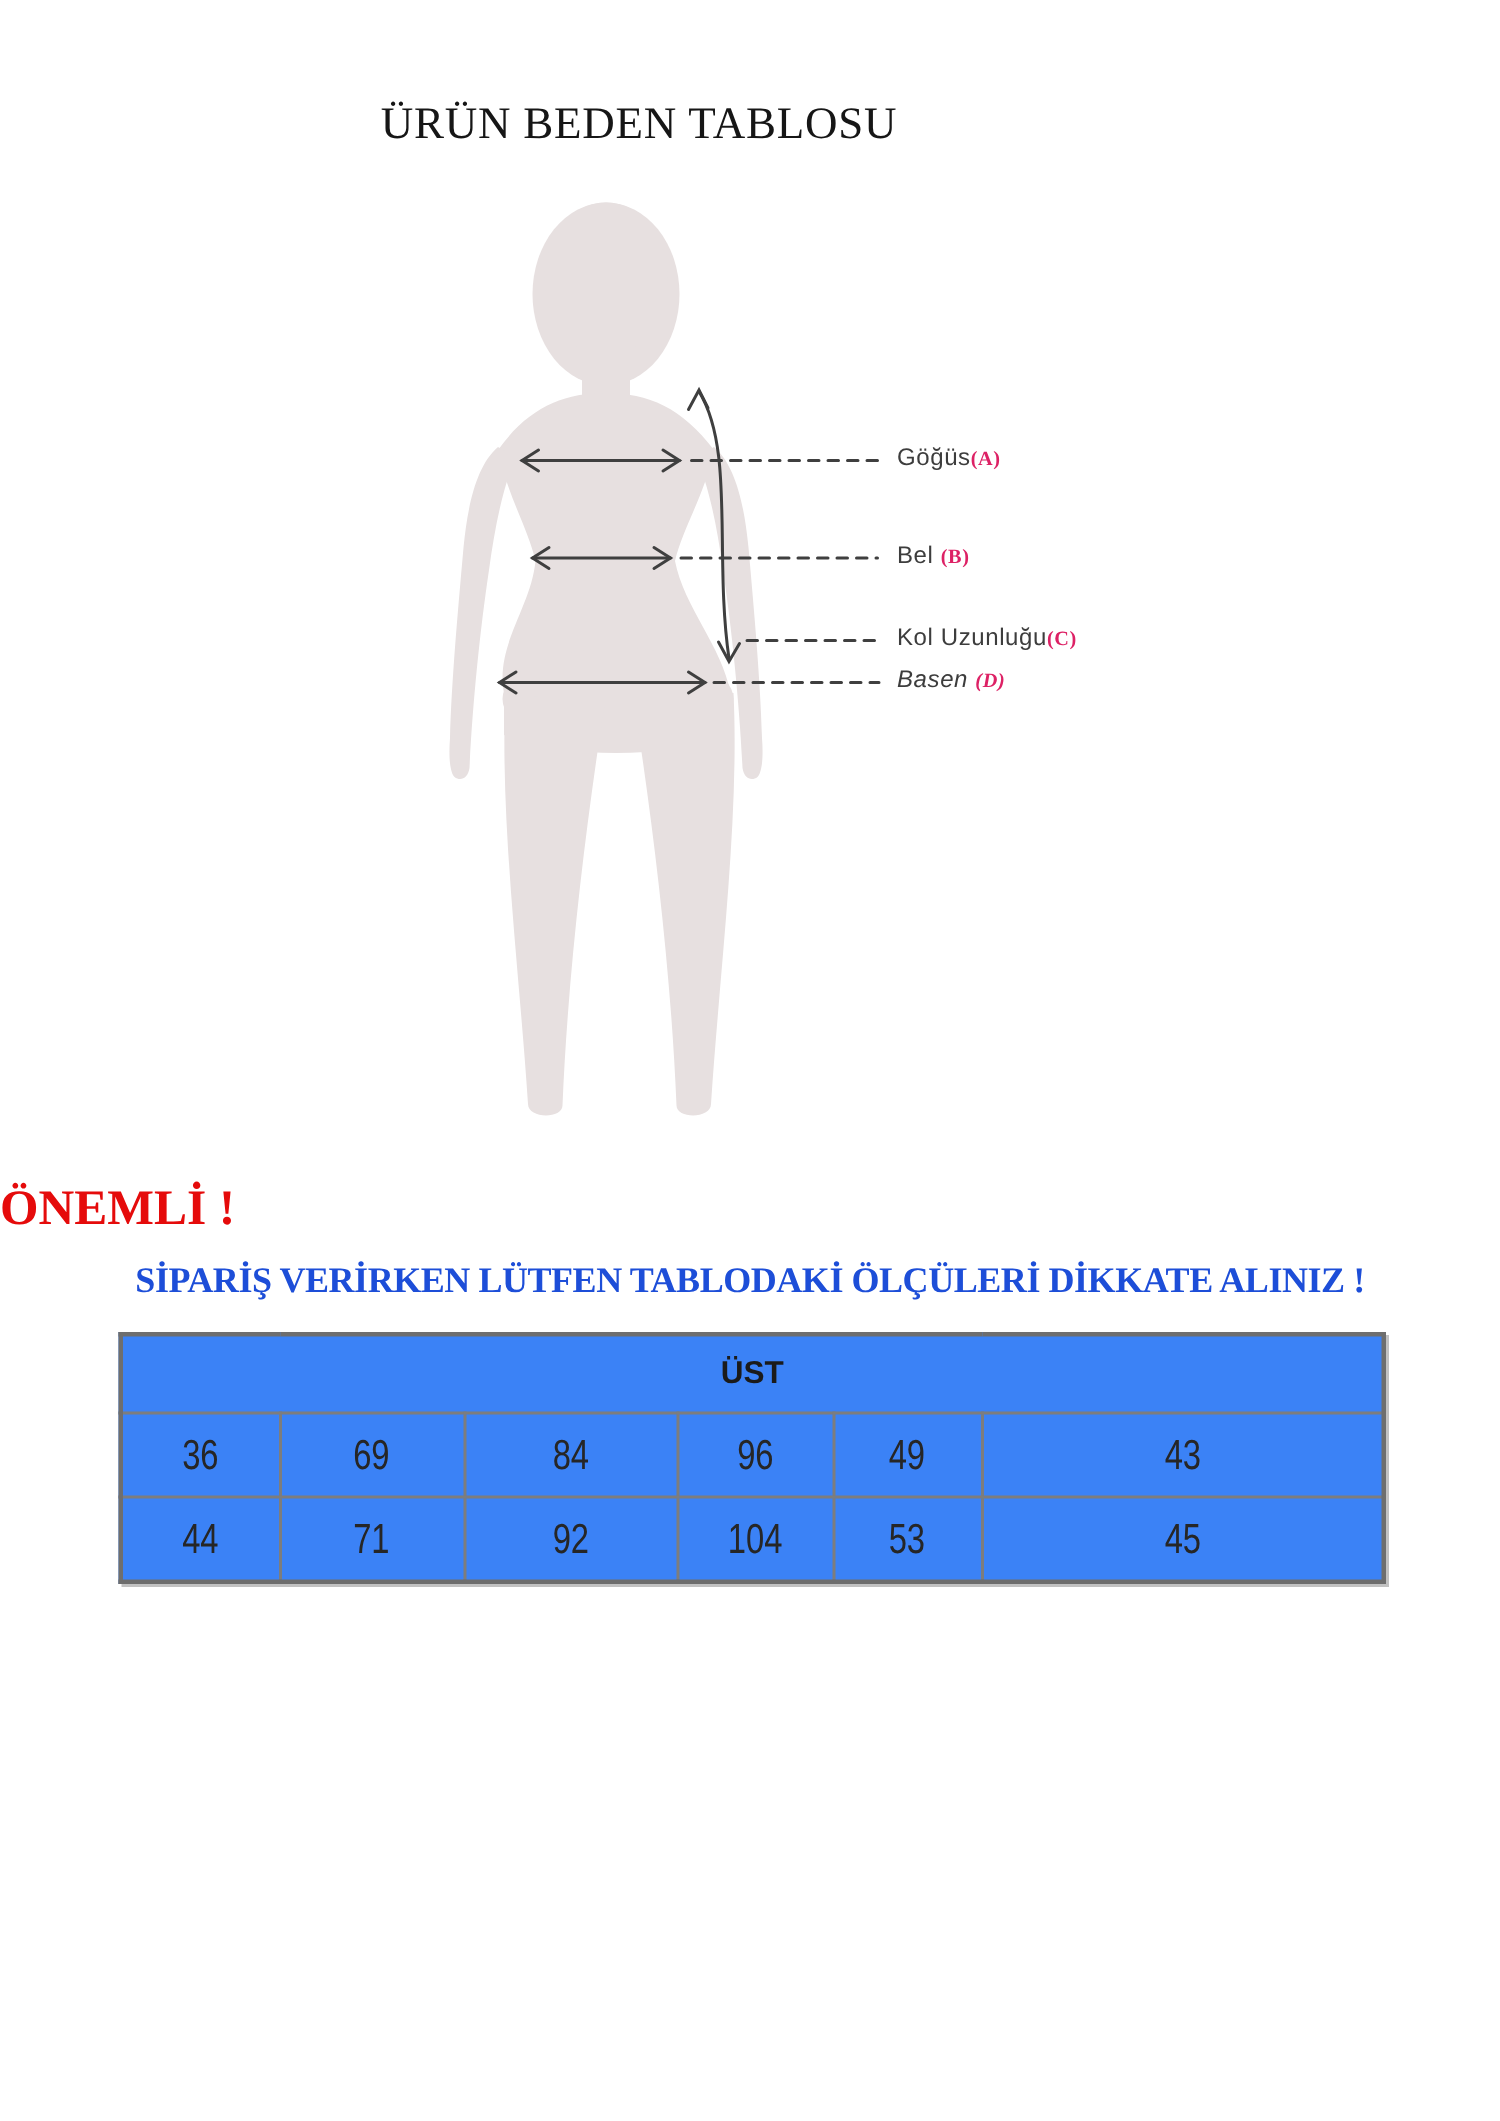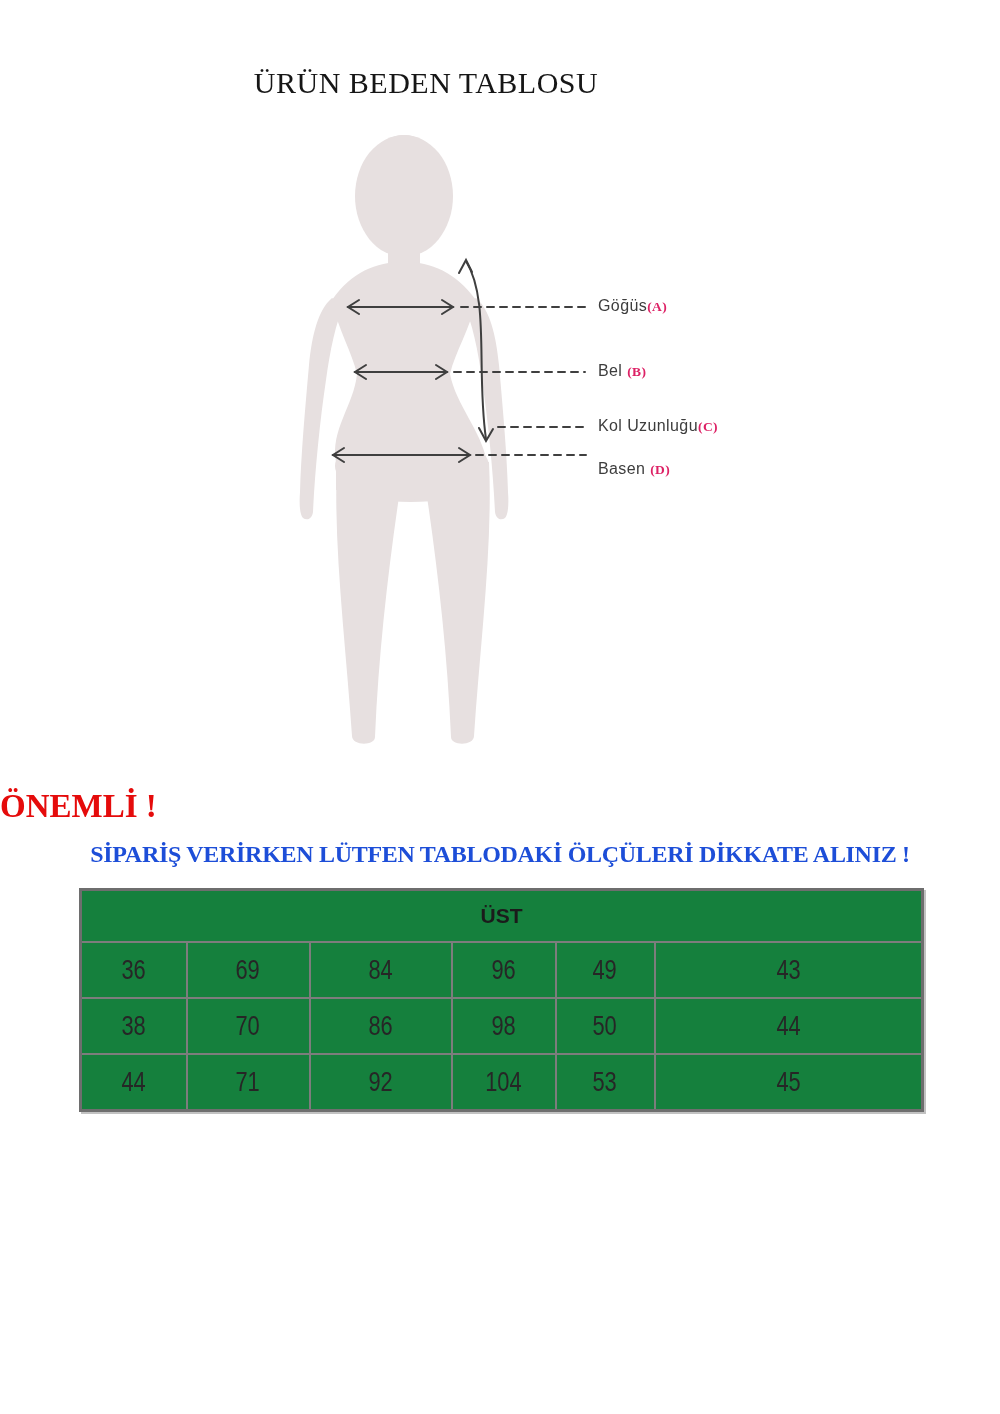--- a/index.html
+++ b/index.html
@@ -18,37 +18,37 @@
     position:absolute;left:598px;white-space:nowrap;
     font-size:16px;color:#3d3d3d;letter-spacing:0.4px;
   }
   .measure-label .letter{
     font-family:"Liberation Serif", serif;font-weight:bold;
     font-size:13.5px;color:#dd2165;
   }
   .lbl-gogus{top:297px;}
   .lbl-bel{top:362px;}
   .lbl-kol{top:417px;}
-  .lbl-basen{top:460px;}
+  .lbl-basen{top:445px;font-style:italic;}
   .important-heading{
     position:absolute;top:788px;left:0;width:1000px;text-align:left;
     font-family:"Liberation Serif", serif;font-weight:bold;font-size:33px;
     color:#e50b0b;
   }
   .important-warning{
     position:absolute;top:841px;left:0;width:1000px;text-align:center;
     font-family:"Liberation Serif", serif;font-weight:bold;font-size:24px;
     color:#1d4ed8;letter-spacing:-0.3px;
   }
   table.size-table{
     position:absolute;top:888px;left:79px;width:842px;
     border-collapse:collapse;table-layout:fixed;
     border:3px solid #6e6e6e;
     box-shadow:2px 2px 0 #c2c2c2;
-    background:#15803d;
+    background:#3b82f6;
   }
   .size-table th,.size-table td{
     border:2px solid #7d7d7d;text-align:center;vertical-align:middle;
     padding:0;color:#1b1b1b;
   }
   .size-table .group-row th{height:50px;font-size:21px;font-weight:bold;}
   .size-table .header-row th{height:55px;font-size:21px;font-weight:bold;}
   .size-table tbody td{height:54px;}
   .num{
     display:inline-block;font-size:28px;font-weight:400;color:#262626;
@@ -178,28 +178,20 @@
   <tbody>
       <tr>
         <td><span class="num">36</span></td>
         <td><span class="num">69</span></td>
         <td><span class="num">84</span></td>
         <td><span class="num">96</span></td>
         <td><span class="num">49</span></td>
         <td><span class="num">43</span></td>
       </tr>
       <tr>
-        <td><span class="num">38</span></td>
-        <td><span class="num">70</span></td>
-        <td><span class="num">86</span></td>
-        <td><span class="num">98</span></td>
-        <td><span class="num">50</span></td>
-        <td><span class="num">44</span></td>
-      </tr>
-      <tr>
         <td><span class="num">44</span></td>
         <td><span class="num">71</span></td>
         <td><span class="num">92</span></td>
         <td><span class="num">104</span></td>
         <td><span class="num">53</span></td>
         <td><span class="num">45</span></td>
       </tr>
     </tbody>
 </table>
 

